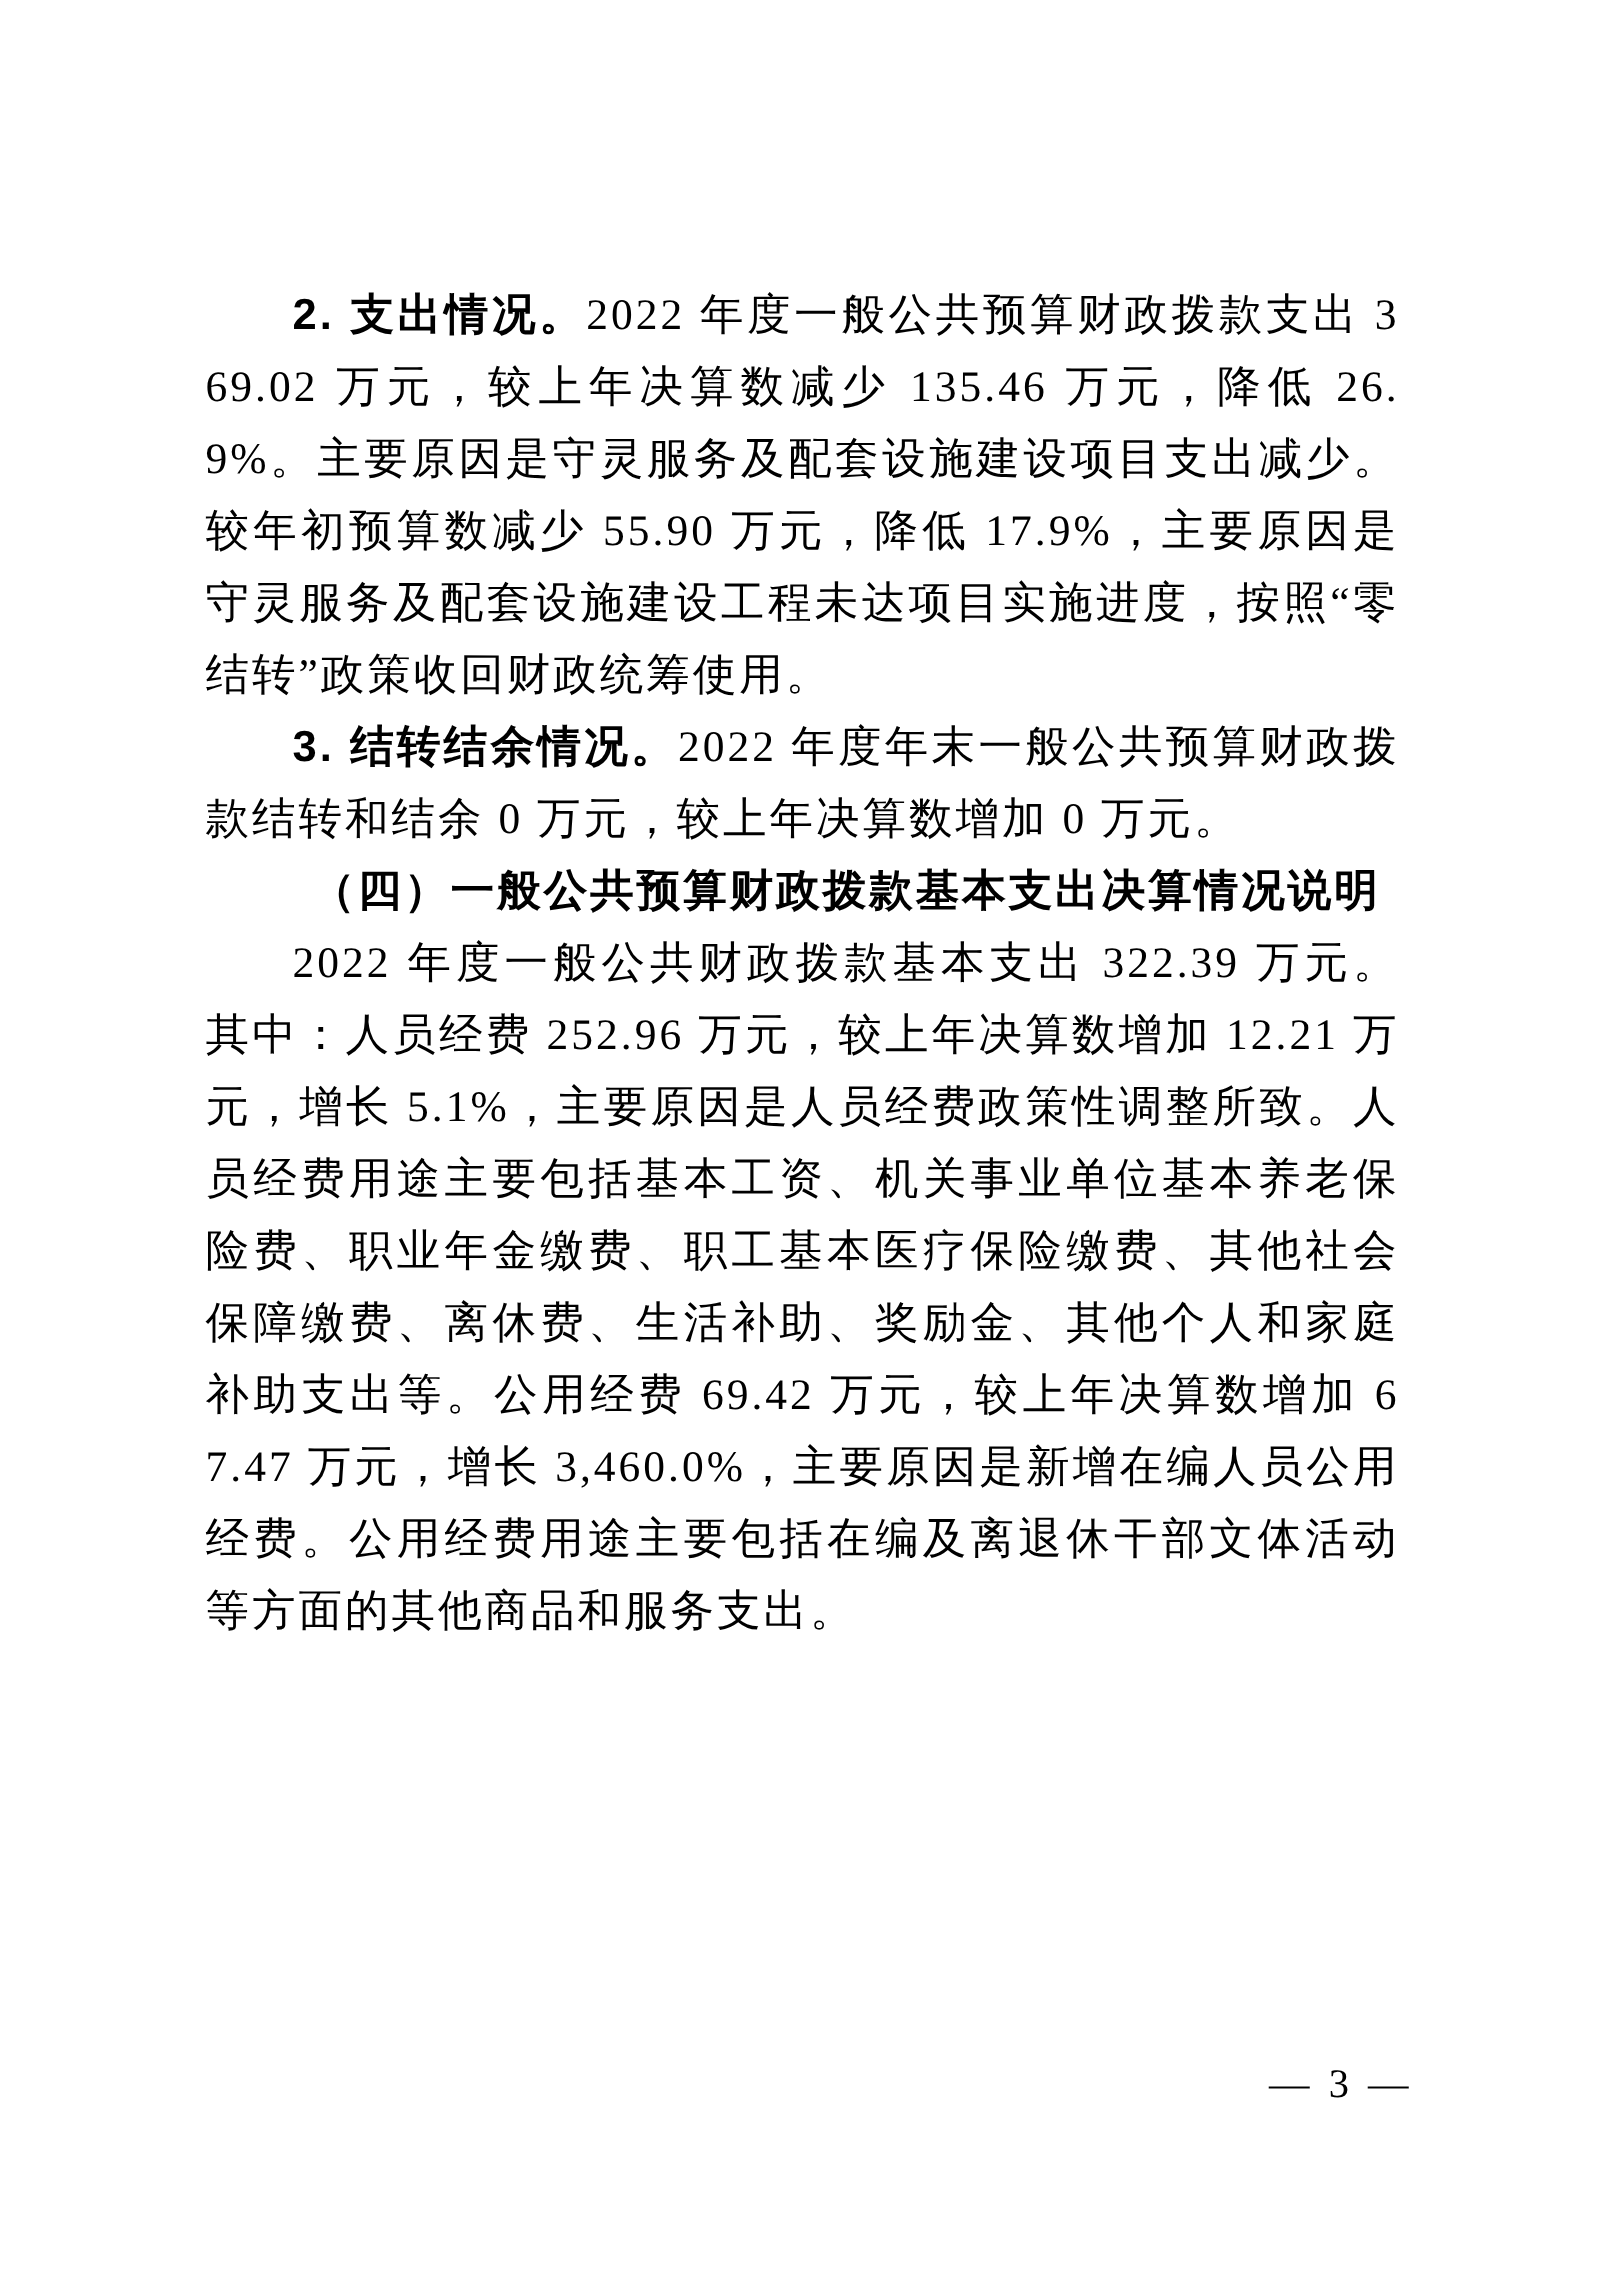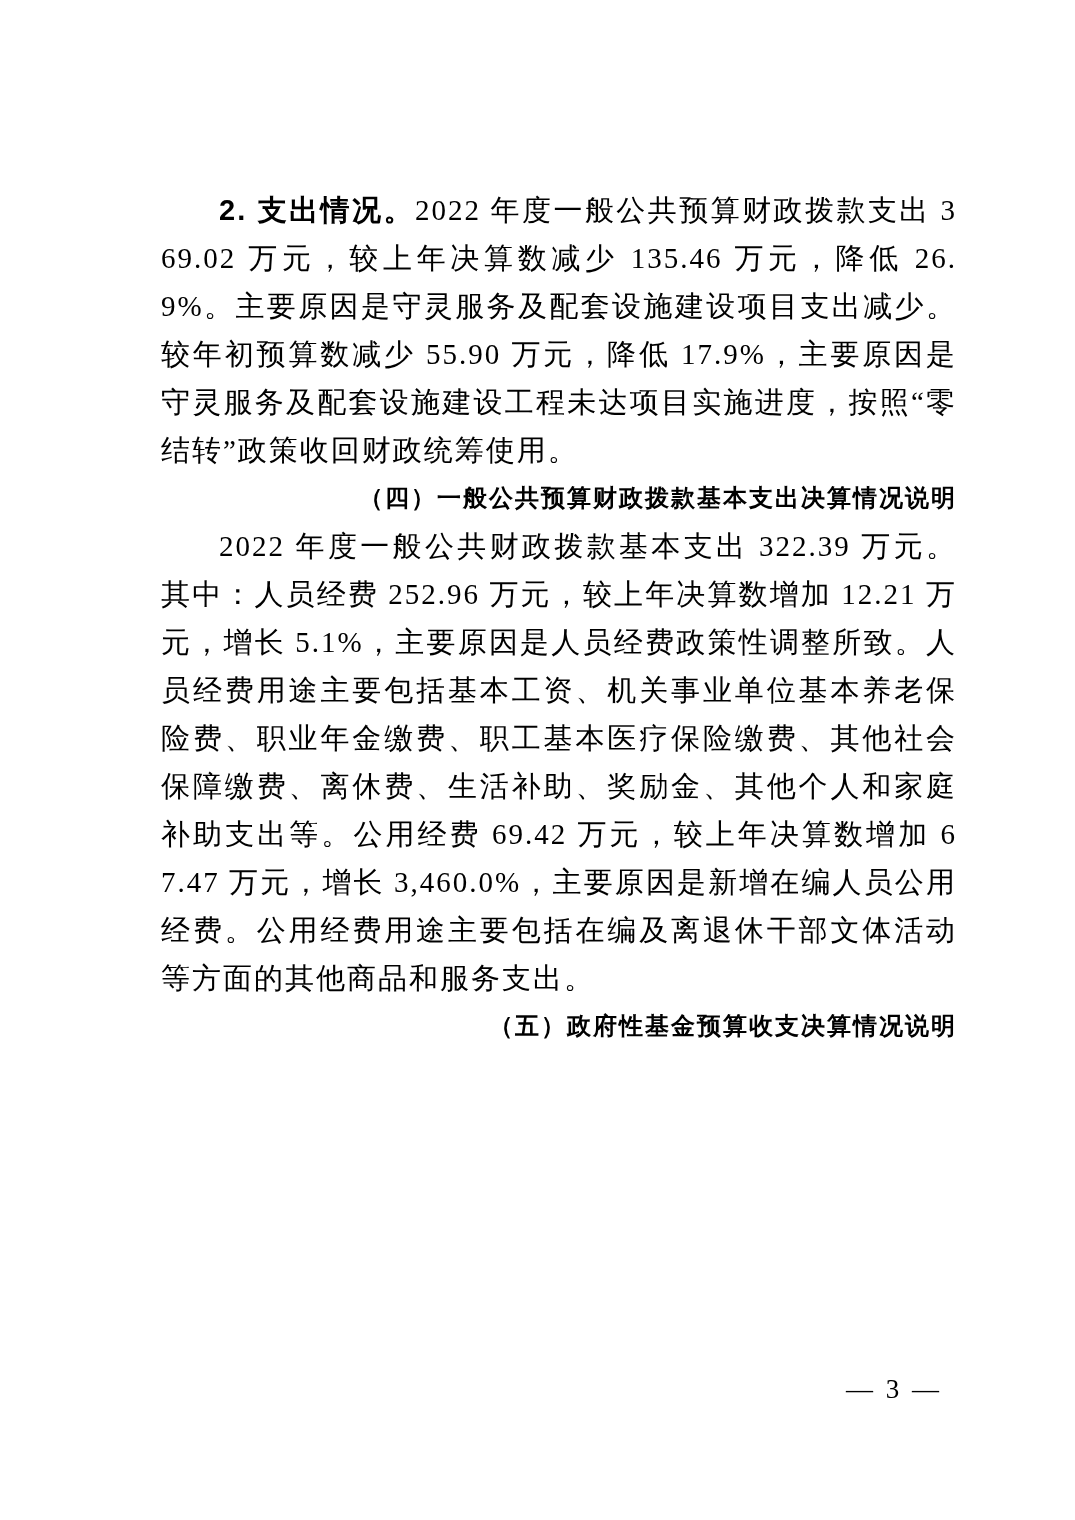--- a/index.html
+++ b/index.html
@@ -18,46 +18,46 @@
     position: absolute;
     left: 0;
     top: 0;
     width: 1075px;
     height: 1520px;
     background: #ffffff;
     overflow: hidden;
   }
   .content {
     position: absolute;
-    left: 161px;
+    left: 137px;
     top: 186px;
     width: 796px;
   }
   .para {
     margin: 0;
     font-size: 29px;
     line-height: 48px;
     letter-spacing: 2px;
     text-align: justify;
     text-indent: 2em;
     font-family: "Liberation Serif", "DejaVu Serif", serif;
     color: #000000;
     word-break: break-all;
   }
   .para .lead {
     font-weight: bold;
     font-family: "Liberation Sans", "DejaVu Sans", sans-serif;
   }
   .subhead {
     margin: 0;
-    font-size: 24px;
+    font-size: 29px;
     line-height: 48px;
     letter-spacing: 2px;
     text-indent: 2em;
-    text-align: right;
+    text-align: center;
     font-weight: 600;
     font-family: "Liberation Sans", "DejaVu Sans", sans-serif;
     color: #000000;
   }
   .footer {
     position: absolute;
     top: 1374px;
     right: 133px;
     font-size: 27px;
     letter-spacing: 3px;
@@ -66,24 +66,24 @@
   }
 </style>
 </head>
 <body>
 
 <div class="page">
   <div class="content">
 
     <p class="para"><span class="lead">2. 支出情况。</span><span>2022 年度一般公共预算财政拨款支出 369.02 万元，较上年决算数减少 135.46 万元，降低 26.9%。主要原因是守灵服务及配套设施建设项目支出减少。较年初预算数减少 55.90 万元，降低 17.9%，主要原因是守灵服务及配套设施建设工程未达项目实施进度，按照“零结转”政策收回财政统筹使用。</span></p>
 
+    <p class="para"><span class="lead">3. 结转结余情况。</span><span>2022 年度年末一般公共预算财政拨款结转和结余 0 万元，较上年决算数增加 0 万元。</span></p>
 
 
     <p class="subhead">（四）一般公共预算财政拨款基本支出决算情况说明</p>
 
     <p class="para"><span>2022 年度一般公共财政拨款基本支出 322.39 万元。其中：人员经费 252.96 万元，较上年决算数增加 12.21 万元，增长 5.1%，主要原因是人员经费政策性调整所致。人员经费用途主要包括基本工资、机关事业单位基本养老保险费、职业年金缴费、职工基本医疗保险缴费、其他社会保障缴费、离休费、生活补助、奖励金、其他个人和家庭补助支出等。公用经费 69.42 万元，较上年决算数增加 67.47 万元，增长 3,460.0%，主要原因是新增在编人员公用经费。公用经费用途主要包括在编及离退休干部文体活动等方面的其他商品和服务支出。</span></p>
 
-    <p class="subhead">（五）政府性基金预算收支决算情况说明</p>
 
   </div>
 
   <div class="footer">— 3 —</div>
 </div>
 
 </body></html>

